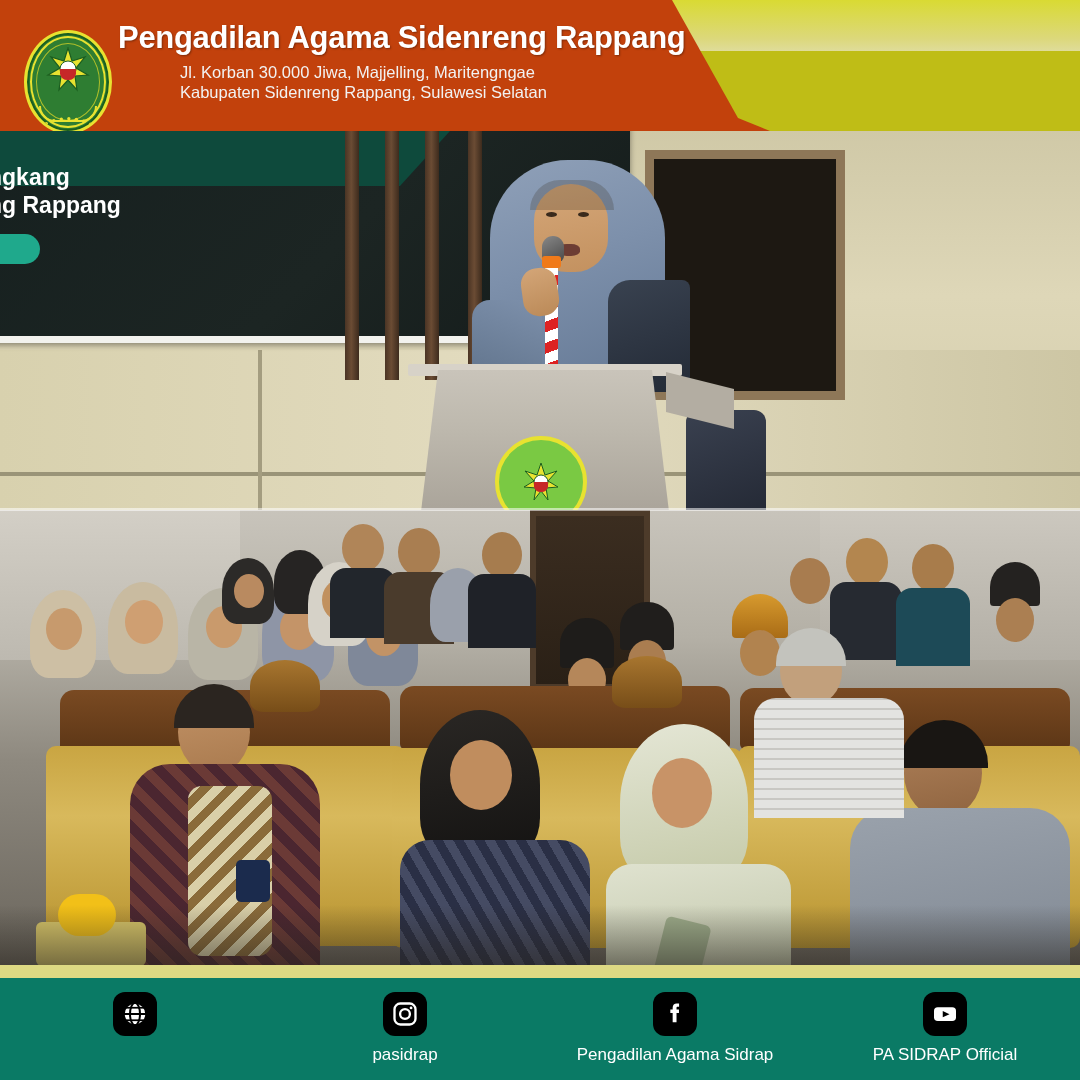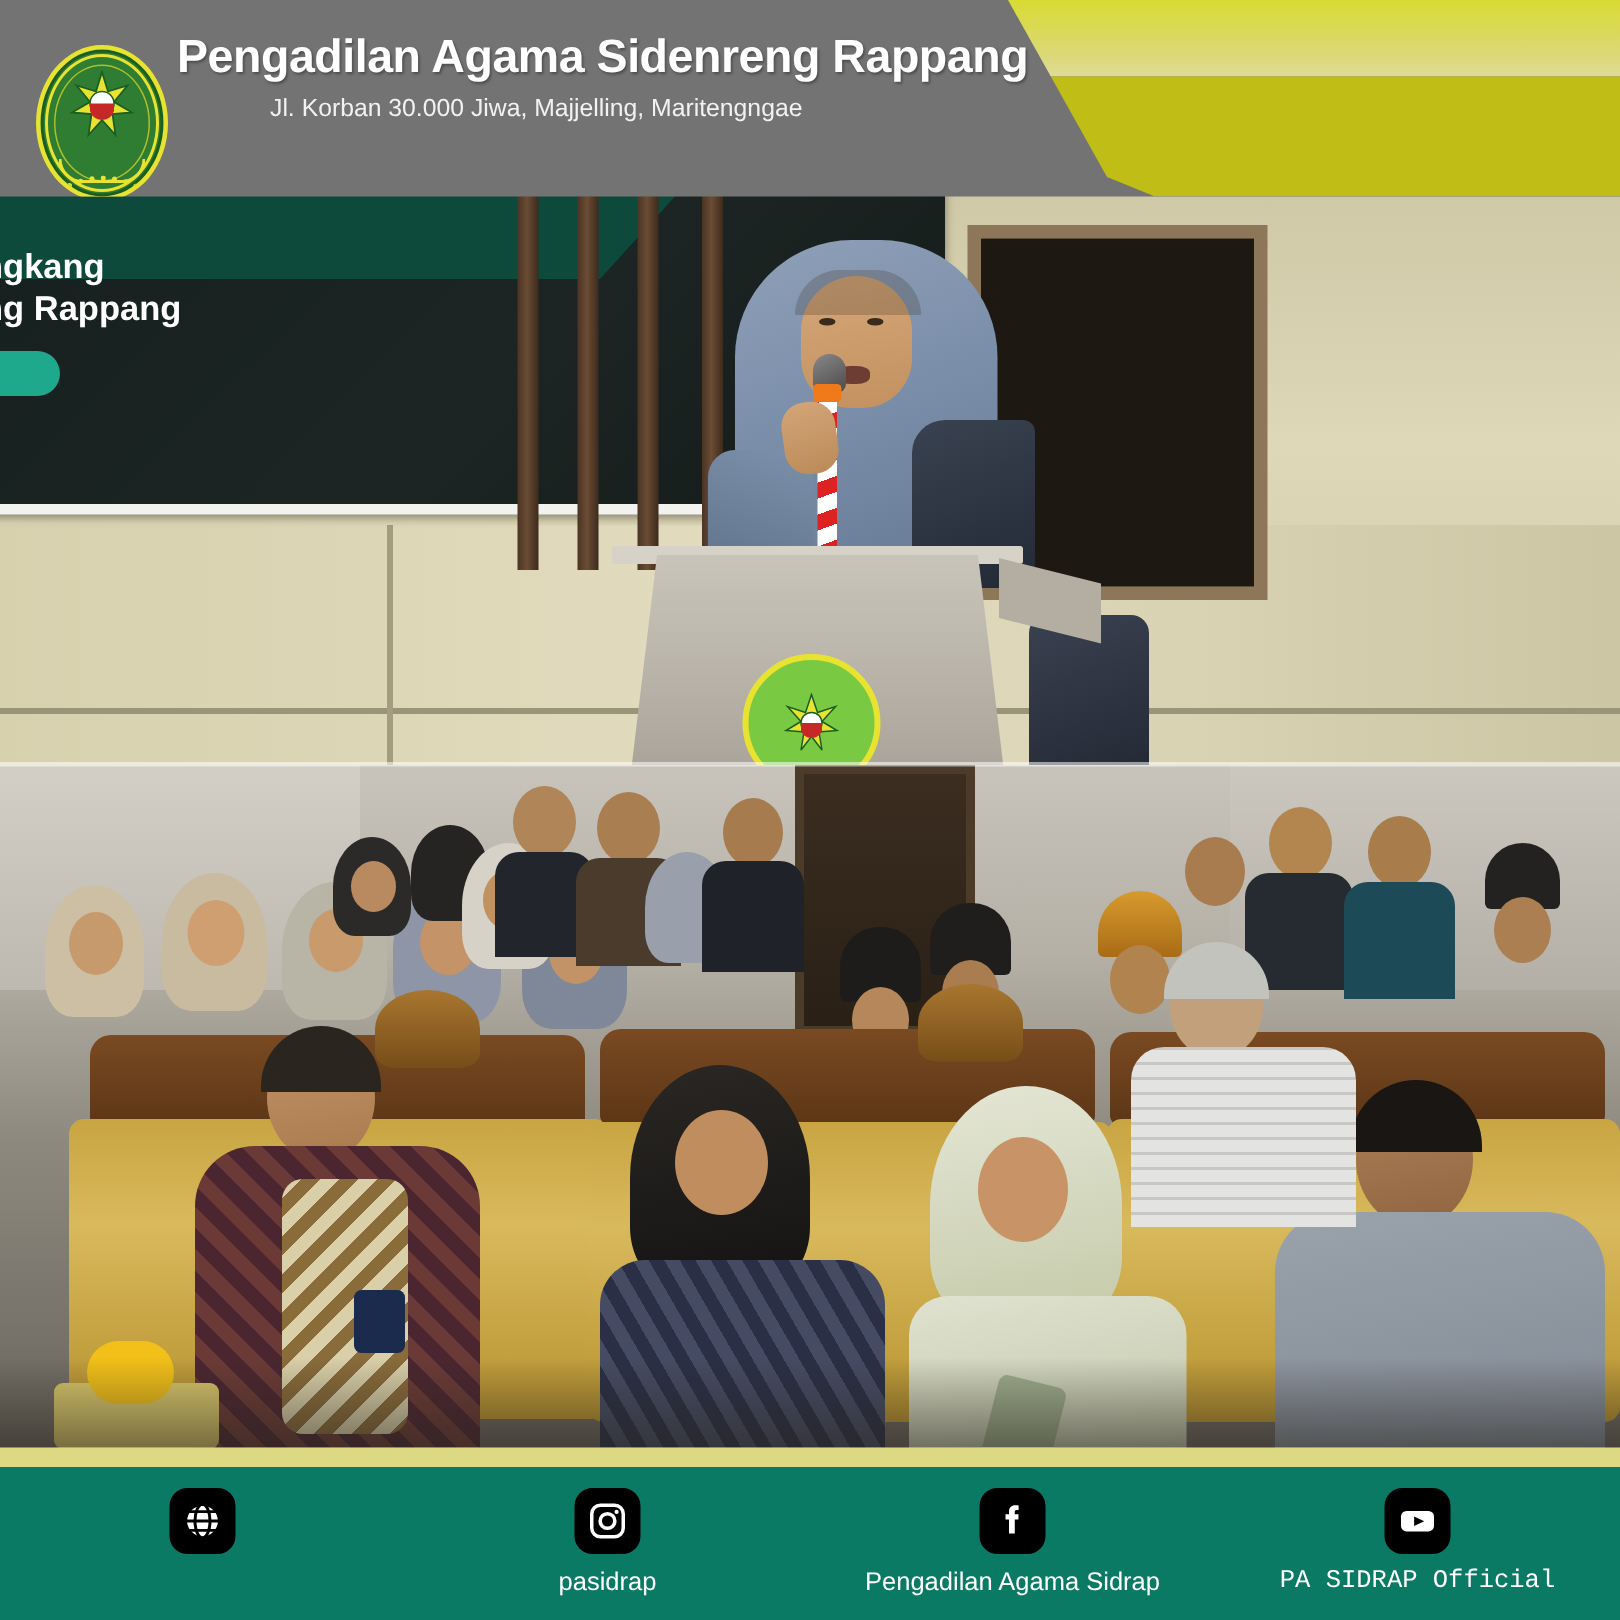--- a/index.html
+++ b/index.html
@@ -4,21 +4,21 @@
 <style>
   * { margin:0; padding:0; box-sizing:border-box; }
   html,body { width:1080px; height:1080px; overflow:hidden; background:#0d4d3f; }
   body { font-family:"Liberation Sans", sans-serif; }
 
   .poster { position:relative; width:1080px; height:1080px; overflow:hidden; background:#0d4d3f; }
 
   
   .header {
     position:absolute; left:0; top:0; width:1080px; height:131px;
-    background:#737373; overflow:hidden; z-index:40;
+    background:#c2410c; overflow:hidden; z-index:40;
   }
   .yellow-accent {
     position:absolute; right:0; top:0; width:520px; height:131px;
     clip-path: polygon(112px 0, 520px 0, 520px 131px, 210px 131px, 178px 118px);
     z-index:2;
   }
   .yellow-band-top {
     position:absolute; left:0; top:0; width:100%; height:51px;
     background:linear-gradient(180deg,#d9da33 0%,#dcd87a 75%,#dfdc9a 100%);
   }
@@ -240,21 +240,21 @@
   .social-item { flex:1; display:flex; flex-direction:column; align-items:center; justify-content:flex-start; padding-top:14px; }
   .social-icon {
     width:44px; height:44px; border-radius:12px; background:#000;
     display:flex; align-items:center; justify-content:center;
   }
   .social-label { margin-top:9px; font-size:17px; color:#ffffff; white-space:nowrap; }
 
   .s-web   { width:400px; }
   .s-ig    { width:220px; }
   .s-fb    { width:240px; }
-  .s-yt    { width:220px;font-family:Liberation Mono, monospace; }
+  .s-yt    { width:220px; }
 </style>
 </head>
 <body>
 
 <div class="poster">
 
   <div class="photos">
 
     <div class="photo photo-top">
       <div class="room-wall"></div>
@@ -470,20 +470,21 @@
             <circle cx="71" cy="8.5" r="2"></circle>
           </g>
         </svg>
         <div class="logo-caption"></div>
       </div>
     </div>
 
     <div class="header-text">
       <div class="org-title">Pengadilan Agama Sidenreng Rappang</div>
       <div class="org-addr">Jl. Korban 30.000 Jiwa, Majjelling, Maritengngae</div>
+      <div class="org-addr" style="margin-top:0;">Kabupaten Sidenreng Rappang, Sulawesi Selatan</div>
     </div>
   </div>
 
   <div class="divider"></div>
 
   <div class="footer">
     <div class="social-row">
 
       <div class="social-item s-web">
         <div class="social-icon">

